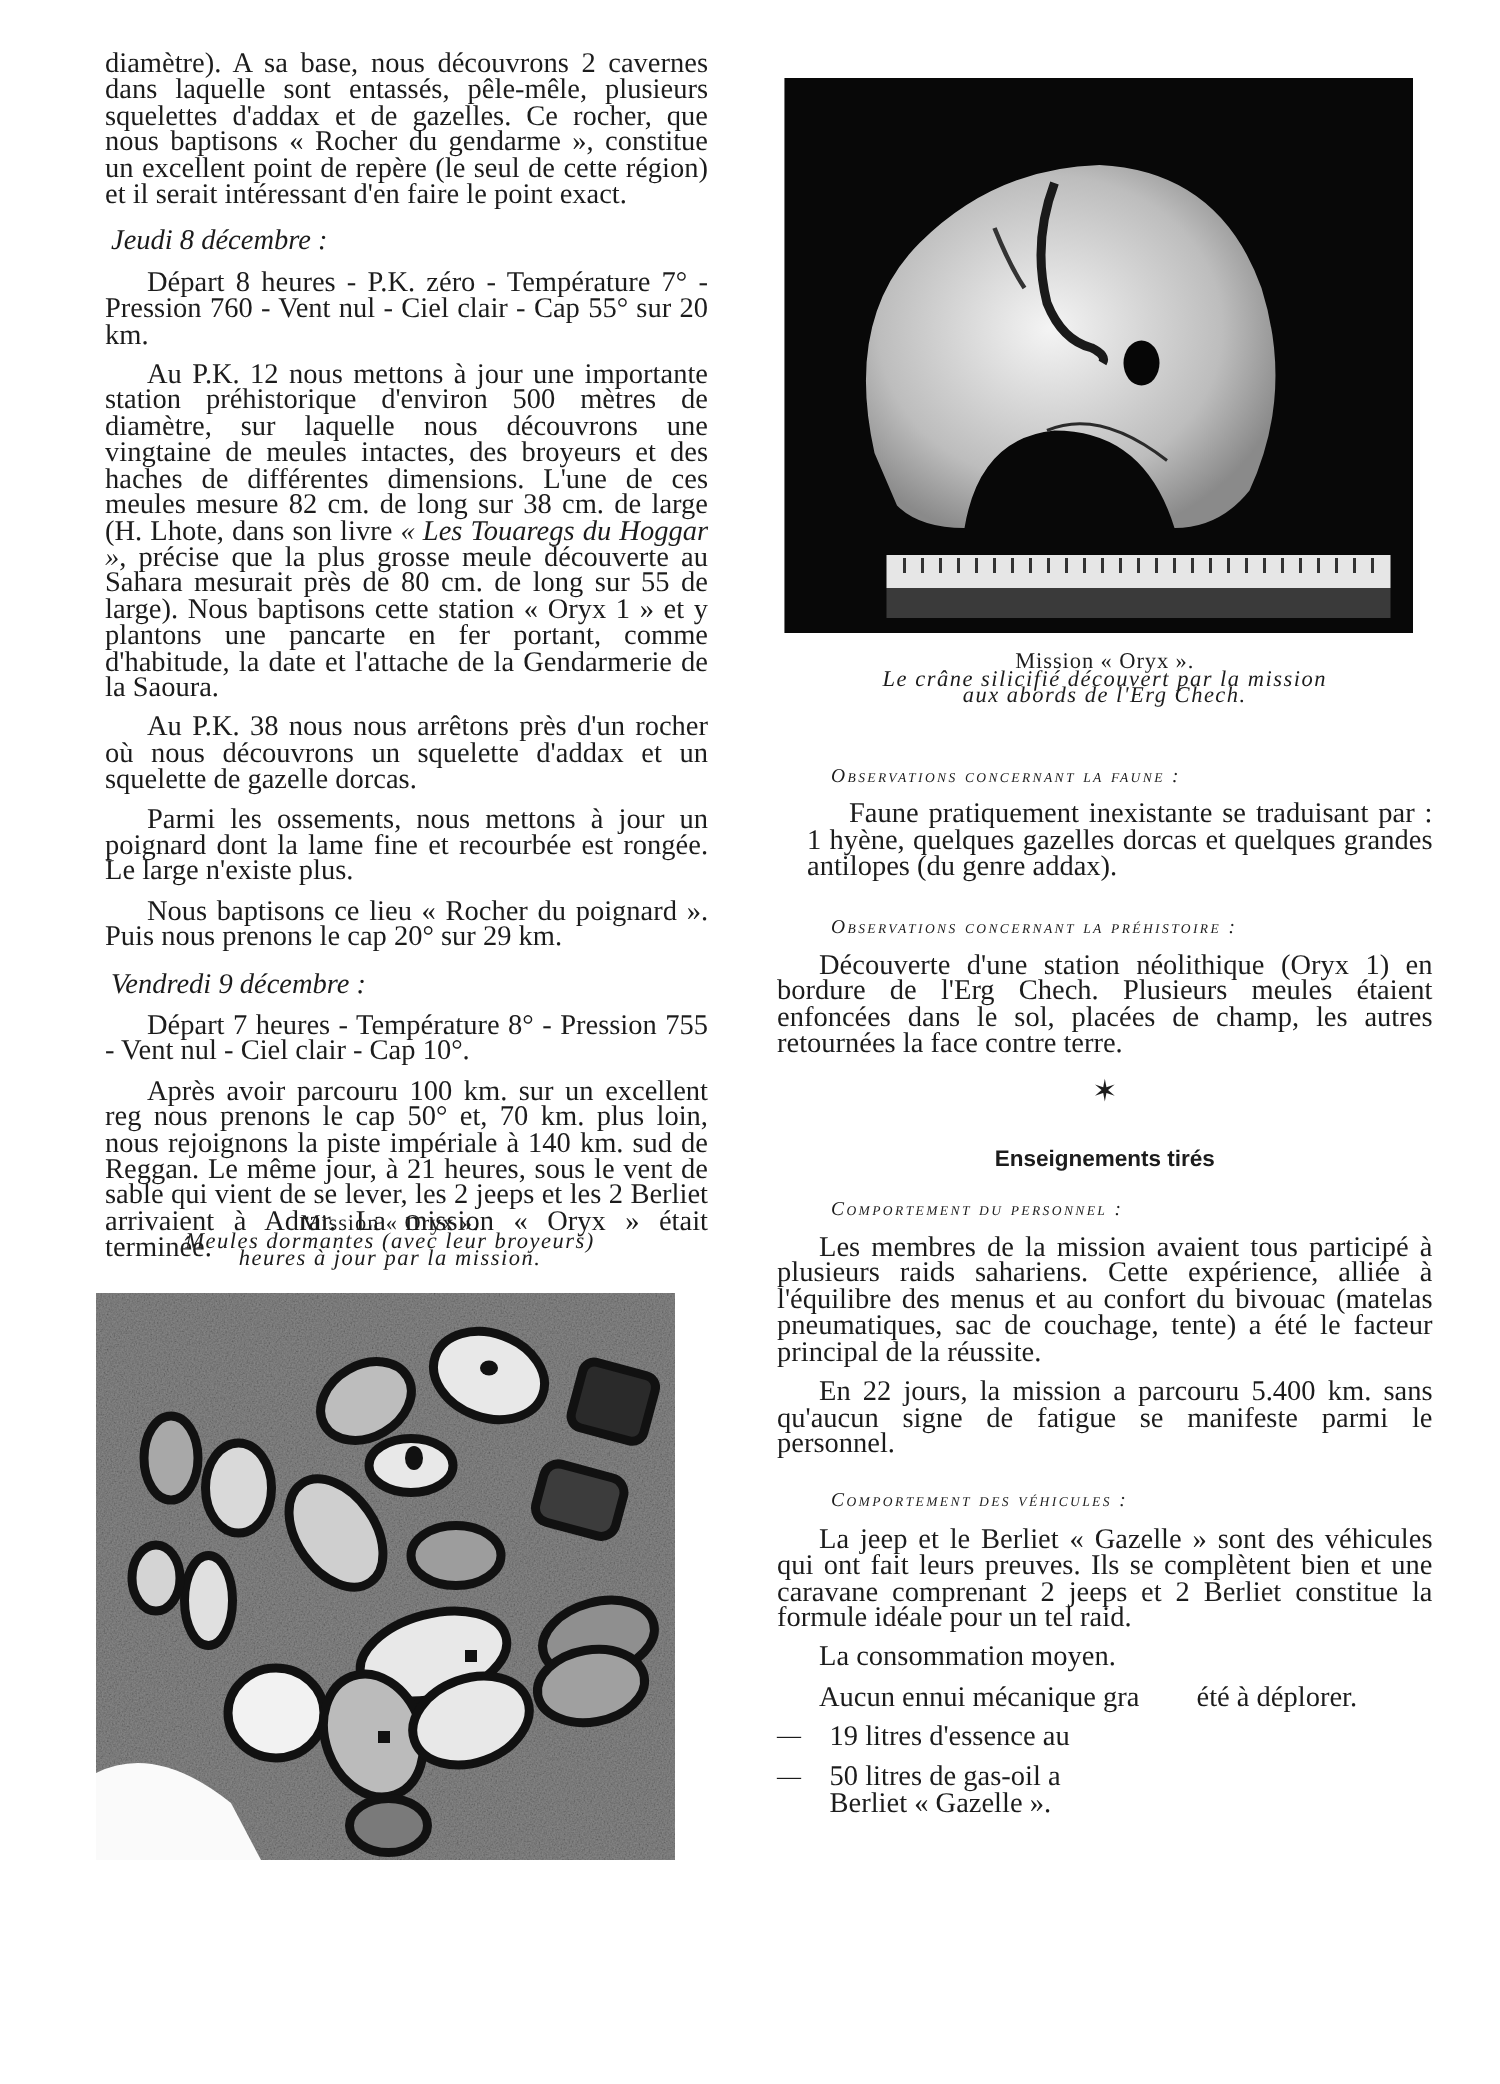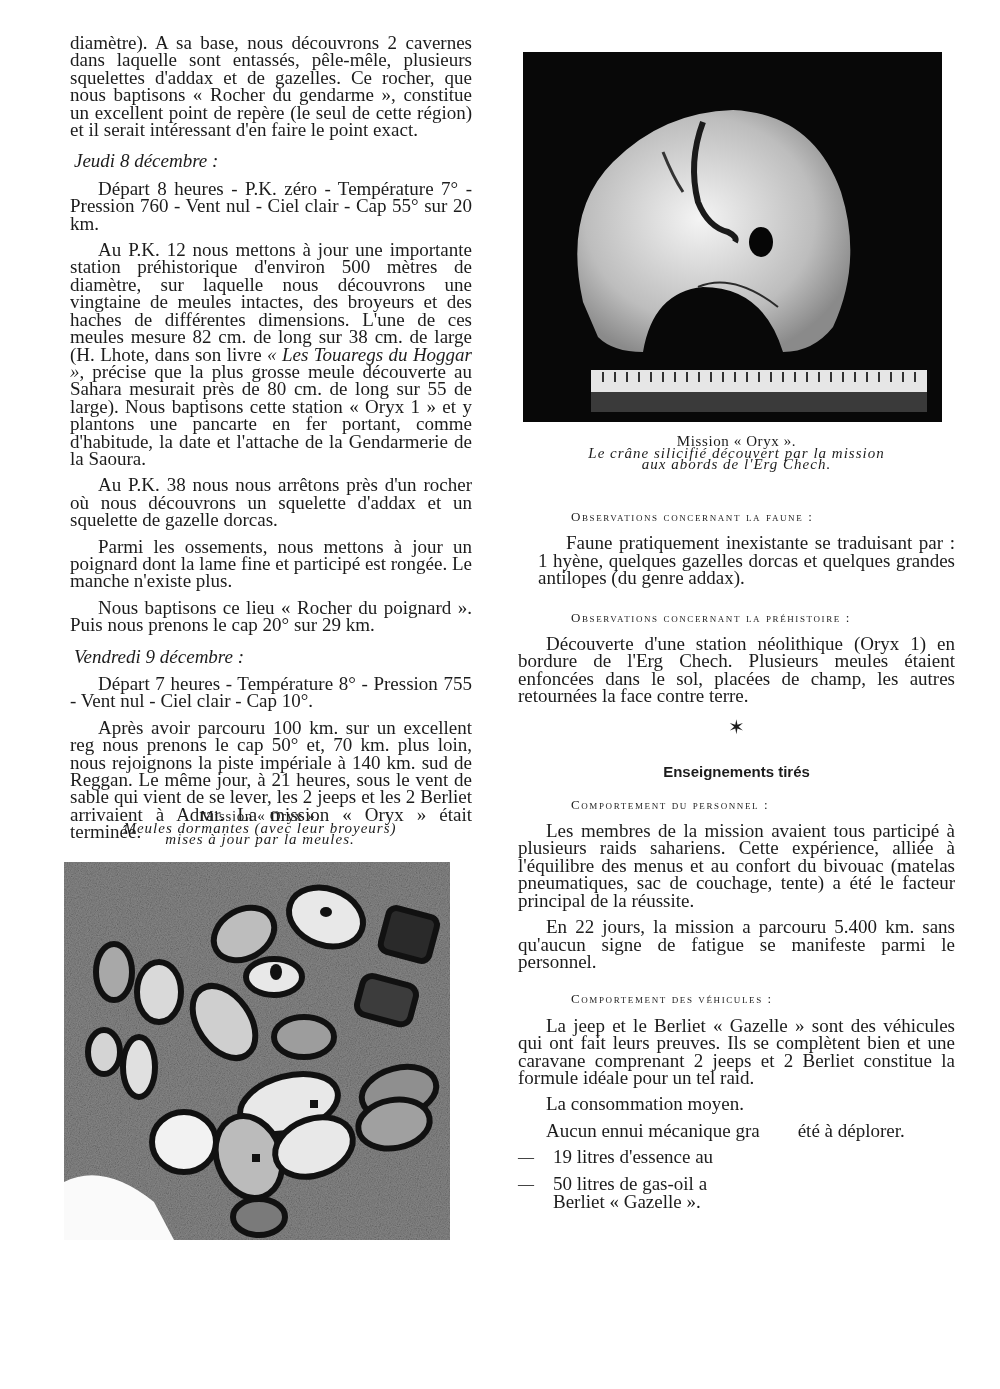--- a/index.html
+++ b/index.html
@@ -5,21 +5,21 @@
   html, body { margin:0; padding:0; background:#fff; }
   body { width:1000px; height:1389px; position:relative; overflow:hidden; color:#1c1c1c;
          font-family:"Liberation Serif","DejaVu Serif",serif; }
   .col { position:absolute; }
   .left { left:70px; top:34px; width:402px; }
   .right { left:518px; width:437px; }
   p { margin:0; font-size:19px; line-height:17.4px; text-align:justify; text-align-last:left; }
   p.ind { text-indent:28px; }
   .gap { margin-top:9px; }
   .date { font-style:italic; margin-top:14px; margin-bottom:10px; text-indent:4px; }
-  .sc { font-variant:small-caps; letter-spacing:1.6px; font-size:13px; margin-left:53px; }
+  .sc { font-variant:small-caps; letter-spacing:1.6px; font-size:13px; margin-left:36px;font-style:italic; }
   .cap { text-align:center; font-size:15px; line-height:11.5px; }
   .cap .t { letter-spacing:0.6px; }
   .cap .s { font-style:italic; letter-spacing:1px; }
   .photo { position:absolute; }
   #skull { left:523px; top:52px; width:419px; height:370px; background:#080808; overflow:hidden; }
   #meules { left:64px; top:862px; width:386px; height:378px; overflow:hidden;
             background:radial-gradient(circle at 30% 40%, #9a9a9a, #7e7e7e 60%, #8d8d8d); }
   .star { text-align:center; font-size:20px; }
   .heading { text-align:center; font-family:"Liberation Sans","DejaVu Sans",sans-serif; font-weight:bold; font-size:15px; }
   .dash { display:flex; }
@@ -28,32 +28,32 @@
 </head>
 <body>
 
 <div class="col left">
   <p>diamètre). A sa base, nous découvrons 2 cavernes dans laquelle sont entassés, pêle-mêle, plusieurs squelettes d'addax et de gazelles. Ce rocher, que nous baptisons « Rocher du gendarme », constitue un excellent point de repère (le seul de cette région) et il serait intéressant d'en faire le point exact.</p>
 
   <p class="date">Jeudi 8 décembre :</p>
   <p class="ind">Départ 8 heures - P.K. zéro - Température 7° - Pression 760 - Vent nul - Ciel clair - Cap 55° sur 20 km.</p>
   <p class="ind gap"><span>Au P.K. 12 nous mettons à jour une importante station préhistorique d'environ 500 mètres de diamètre, sur laquelle nous découvrons une vingtaine de meules intactes, des broyeurs et des haches de différentes dimensions. L'une de ces meules mesure 82 cm. de long sur 38 cm. de large (H. Lhote, dans son livre</span> <i>« Les Touaregs du Hoggar »</i><span>, précise que la plus grosse meule découverte au Sahara mesurait près de 80 cm. de long sur 55 de large). Nous baptisons cette station « Oryx 1 » et y plantons une pancarte en fer portant, comme d'habitude, la date et l'attache de la Gendarmerie de la Saoura.</span></p>
   <p class="ind gap">Au P.K. 38 nous nous arrêtons près d'un rocher où nous découvrons un squelette d'addax et un squelette de gazelle dorcas.</p>
-  <p class="ind gap">Parmi les ossements, nous mettons à jour un poignard dont la lame fine et participé est rongée. Le manche n'existe plus.</p>
+  <p class="ind gap">Parmi les ossements, nous mettons à jour un poignard dont la lame fine et recourbée est rongée. Le large n'existe plus.</p>
   <p class="ind gap">Nous baptisons ce lieu « Rocher du poignard ». Puis nous prenons le cap 20° sur 29 km.</p>
 
   <p class="date">Vendredi 9 décembre :</p>
   <p class="ind">Départ 7 heures - Température 8° - Pression 755 - Vent nul - Ciel clair - Cap 10°.</p>
   <p class="ind gap">Après avoir parcouru 100 km. sur un excellent reg nous prenons le cap 50° et, 70 km. plus loin, nous rejoignons la piste impériale à 140 km. sud de Reggan. Le même jour, à 21 heures, sous le vent de sable qui vient de se lever, les 2 jeeps et les 2 Berliet arrivaient à Adrar. La mission « Oryx » était terminée.</p>
 </div>
 
 <div class="col" style="left:70px; top:811px; width:380px;">
   <div class="cap"><span class="t">Mission « Oryx ».</span></div>
   <div class="cap"><span class="s">Meules dormantes (avec leur broyeurs)</span></div>
-  <div class="cap"><span class="s">mises à jour par la meules.</span></div>
+  <div class="cap"><span class="s">heures à jour par la mission.</span></div>
 </div>
 
 <div class="photo" id="meules">
   <svg width="386" height="378" viewBox="0 0 386 378">
     <defs>
       <filter id="grain">
           <feTurbulence type="fractalNoise" baseFrequency="0.9" numOctaves="2" result="n"></feTurbulence>
           <feColorMatrix type="saturate" values="0"></feColorMatrix>
           <feBlend in="SourceGraphic" mode="multiply"></feBlend>
         </filter>

